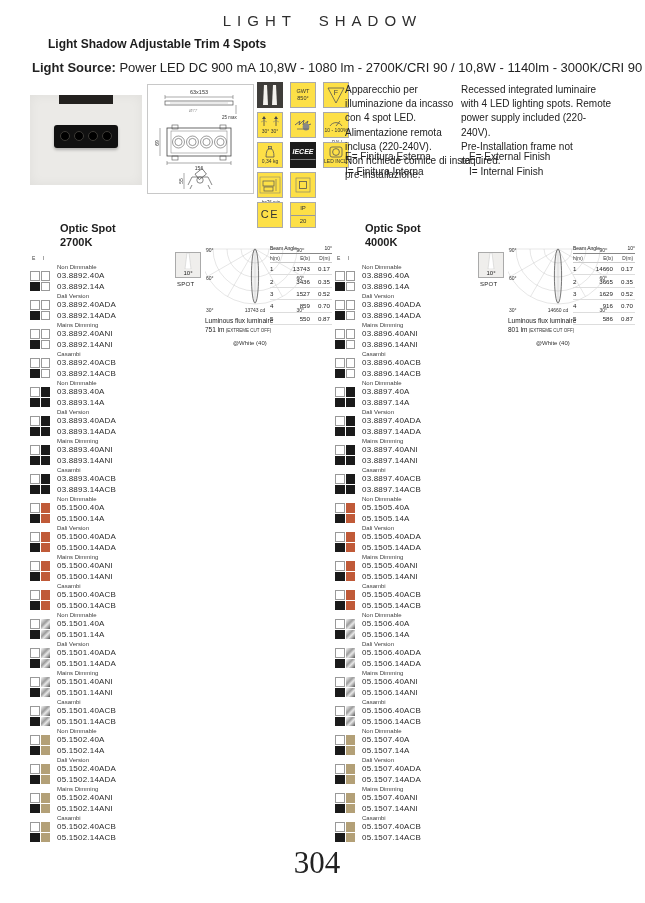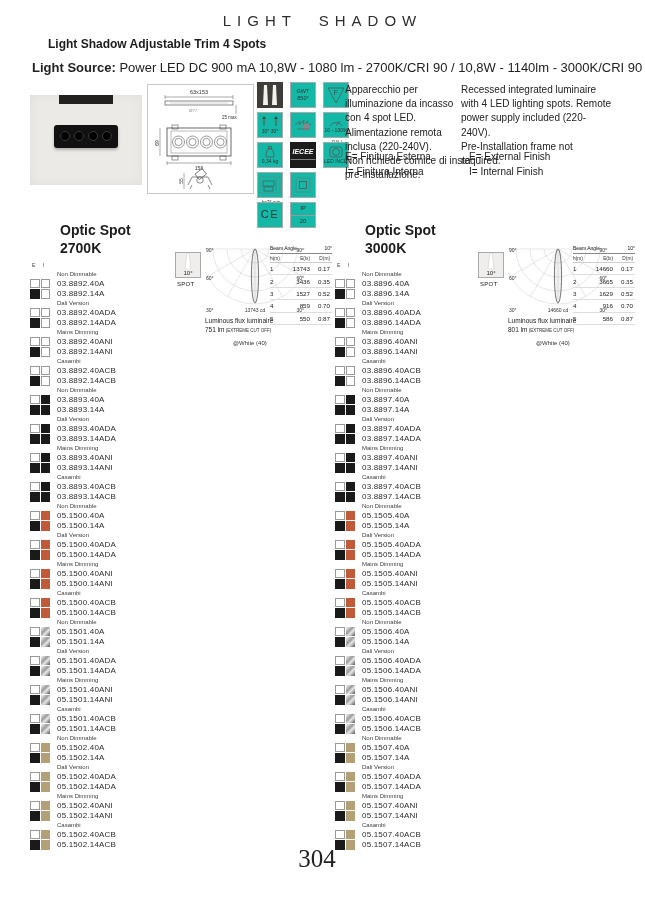--- a/index.html
+++ b/index.html
@@ -11,30 +11,30 @@
   .lsrc{top:60px;left:32px;font-size:13px;color:#222;}
   .lsrc b{font-weight:bold;}
   
   .photo{left:30px;top:95px;width:112px;height:90px;background:#ebeae7;box-shadow:inset 0 0 12px rgba(0,0,0,0.05);}
   .photo .housing{position:absolute;left:26%;top:0;width:48%;height:9px;background:#23211f;}
   .photo .fixture{position:absolute;left:21%;top:33%;width:58%;height:26%;background:#111;border-radius:3px;display:flex;align-items:center;justify-content:space-around;padding:0 5px;box-sizing:border-box;box-shadow:0 2px 3px rgba(0,0,0,0.25);}
   .photo .spot{width:10px;height:10px;border-radius:50%;background:#000;border:1.5px solid #3c3a36;box-sizing:border-box;}
   
   .draw{left:147px;top:84px;width:105px;height:108px;border:1px solid #c8c8c8;background:#fff;}
   
-  .badge{position:absolute;width:26px;height:26px;border:0.5px solid #aaa;background:#14b8a6;box-sizing:border-box;display:flex;flex-direction:column;align-items:center;justify-content:center;font-size:5px;color:#333;text-align:center;line-height:1.2;}
+  .badge{position:absolute;width:26px;height:26px;border:0.5px solid #aaa;background:#fde047;box-sizing:border-box;display:flex;flex-direction:column;align-items:center;justify-content:center;font-size:5px;color:#333;text-align:center;line-height:1.2;}
   .badge.dark{background:#1c1c1c;color:#fff;border-color:#1c1c1c;}
   .badge .cap{position:absolute;top:27px;left:0;width:26px;text-align:center;font-size:4.5px;color:#444;}
   .badge svg{display:block;}
   
   .desc{font-size:10px;line-height:1.42;color:#222;white-space:pre-line;}
   .fin{font-size:10px;line-height:1.5;color:#222;}
   
   .pcol{width:150px;}
-  .pcol .ctitle{margin-left:30px;font-size:14px;font-weight:bold;line-height:1.25;color:#1c1c1c;margin-bottom:5px;}
+  .pcol .ctitle{margin-left:30px;font-size:11px;font-weight:bold;line-height:1.25;color:#1c1c1c;margin-bottom:5px;}
   .eirow{font-size:5px;color:#444;height:8px;position:relative;}
   .eirow span{position:absolute;top:0;}
   .sec-label{font-size:6px;color:#3d3d3d;height:8px;line-height:8px;padding-left:27px;}
   .prow{height:10.5px;display:flex;align-items:center;}
   .sw-pair{display:inline-flex;gap:1px;margin-right:7px;}
   .sw{width:9.5px;height:9.5px;box-sizing:border-box;display:inline-block;}
   .sw.white{background:#fff;border:0.5px solid #999;}
   .sw.black{background:#1a1a1a;}
   .sw.copper{background:#c05a38;}
   .sw.gold{background:#b3a077;}
@@ -49,21 +49,21 @@
   .fluxline2 .note{font-size:4.5px;color:#333;}
   .whitenote{position:absolute;font-size:6px;color:#333;}
   .ptable{position:absolute;width:62px;font-size:6px;color:#222;}
   .ptable .hrow{display:flex;justify-content:space-between;font-size:5px;border-bottom:0.5px solid #888;padding-bottom:2px;margin-bottom:1px;}
   .ptable .crow{display:flex;font-size:4.8px;color:#333;border-bottom:0.5px solid #ccc;padding:1px 0;}
   .ptable .drow{display:flex;font-size:6.2px;border-bottom:0.5px solid #ddd;padding:2.2px 0;}
   .ptable .c1{width:12px;text-align:left;}
   .ptable .c2{width:28px;text-align:right;}
   .ptable .c3{width:20px;text-align:right;}
   
-  .pageno{top:845px;left:0;width:634px;text-align:center;font-family:"Liberation Serif",serif;font-size:25px;color:#222;}
+  .pageno{top:845px;left:0;width:634px;text-align:center;font-family:"Liberation Serif",serif;font-size:31px;color:#222;}
 </style>
 </head>
 <body>
 
 <div class="abs brand">LIGHT SHADOW</div>
 <div class="abs ptitle">Light Shadow Adjustable Trim 4 Spots</div>
 <div class="abs lsrc"><b>Light Source:</b><span> Power LED DC 900 mA 10,8W - 1080 lm - 2700K/CRI 90    /    10,8W - 1140lm - 3000K/CRI 90</span></div>
 
 <div class="abs photo">
   <div class="housing"></div>
@@ -528,21 +528,21 @@
       <span class="sw-pair">
         <span class="sw black"></span>
         <span class="sw gold"></span>
       </span>
       <span class="code">05.1502.14ACB</span>
     </div>
   </div>
 <div id="col1" class="abs pcol" style="left:335px;top:222px;">
     <div class="ctitle">
       <div>Optic Spot</div>
-      <div>3000K</div>
+      <div>4000K</div>
     </div>
     <div class="eirow">
       <span style="left: 2px;">E</span>
       <span style="left: 13px;">I</span>
     </div>
     <div class="sec-label">Non Dimmable</div>
     <div class="prow">
       <span class="sw-pair">
         <span class="sw white"></span>
         <span class="sw white"></span>

